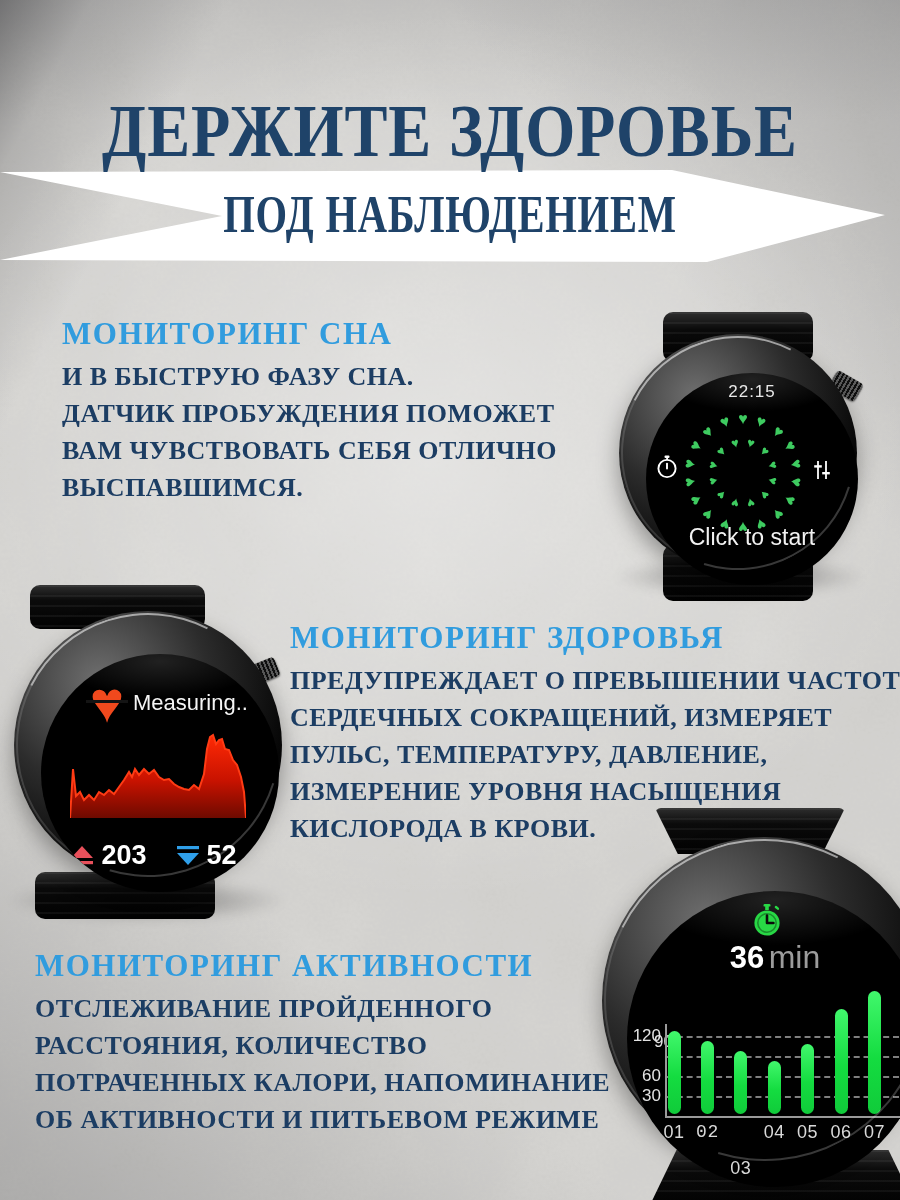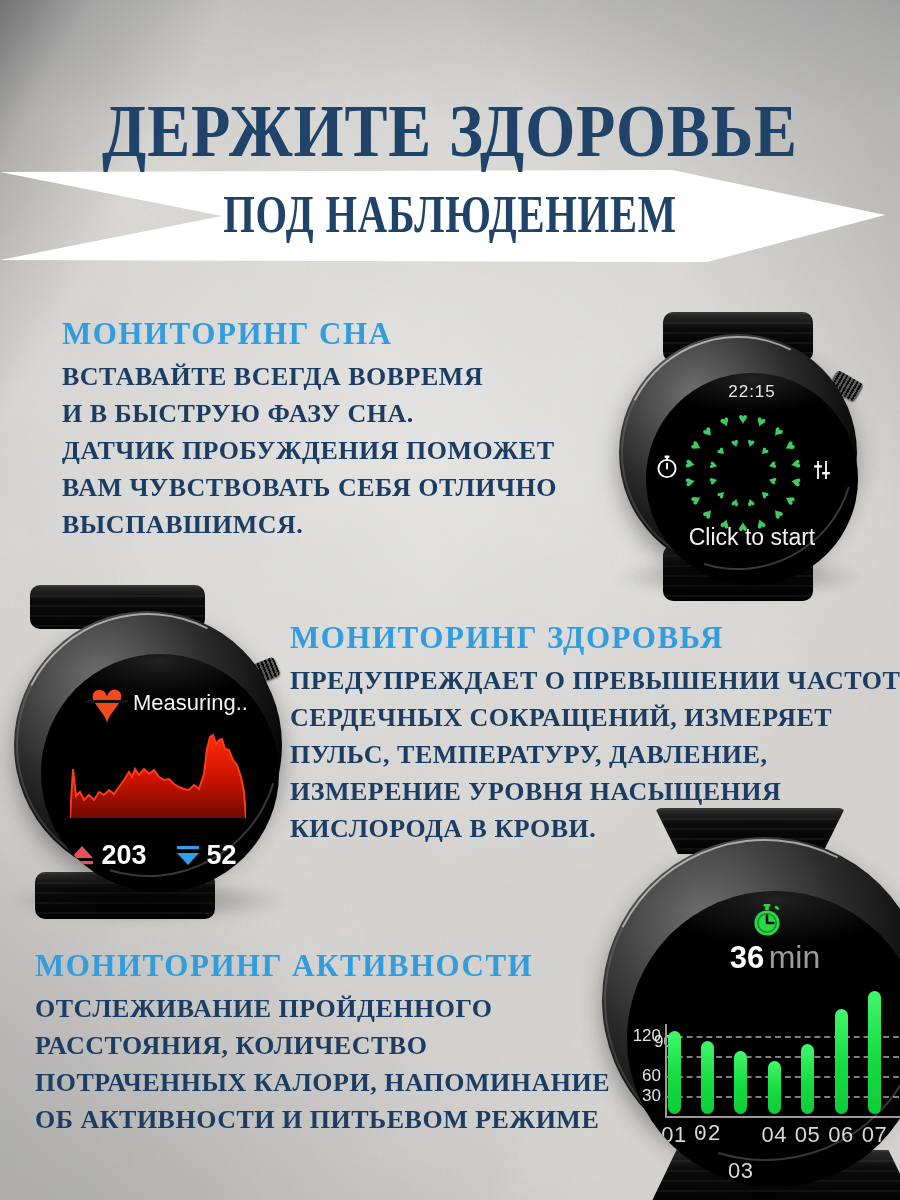--- a/index.html
+++ b/index.html
@@ -137,21 +137,21 @@
   .w3-duration .unit{font-size:32px;color:#9c9c9c;font-weight:400;}
   .w3-chart{position:absolute;left:0;top:96px;width:296px;height:170px;}
   .w3-chart .gridline{position:absolute;height:0;border-top:2px dashed #7f7f7f;}
   .w3-chart .ytick{position:absolute;width:32px;text-align:right;
     font-size:17px;color:#e3e3e3;}
   .w3-chart .axis-y{position:absolute;width:2px;background:#9a9a9a;}
   .w3-chart .axis-x{position:absolute;height:2px;background:#9a9a9a;}
   .w3-chart .bar{position:absolute;width:13px;border-radius:7px;
     background:linear-gradient(180deg,#41f76c 0%,#14dc40 55%,#10cb3a 100%);}
   .w3-chart .xtick{position:absolute;width:34px;text-align:center;
-    font-size:22px;color:#d9d9d9;letter-spacing:.5px;}
+    font-size:18px;color:#d9d9d9;letter-spacing:.5px;}
 </style>
 </head>
 <body>
 
 <svg class="bg-noise" width="900" height="1200">
   <filter id="grain1">
       <feTurbulence type="fractalNoise" baseFrequency="0.011 0.008" numOctaves="3" seed="11"></feTurbulence>
     <feColorMatrix type="matrix" values="0.33 0.33 0.33 0 0.25  0.33 0.33 0.33 0 0.25  0.33 0.33 0.33 0 0.25  0 0 0 0 1"></feColorMatrix>
     </filter>
   <filter id="grain2">
@@ -163,21 +163,20 @@
 </svg>
 <div class="bg-vignette"></div>
 
 <div class="main-title">ДЕРЖИТЕ ЗДОРОВЬЕ</div>
 <div class="banner"></div>
 <div class="banner-text">ПОД НАБЛЮДЕНИЕМ</div>
 
 <div class="sect sect-sleep">
   <h2>МОНИТОРИНГ СНА</h2>
   <div>
-      <div class="tline">ВСТАВАЙТЕ ВСЕГДА ВОВРЕМЯ</div>
       <div class="tline">И В БЫСТРУЮ ФАЗУ СНА.</div>
       <div class="tline">ДАТЧИК ПРОБУЖДЕНИЯ ПОМОЖЕТ</div>
       <div class="tline">ВАМ ЧУВСТВОВАТЬ СЕБЯ ОТЛИЧНО</div>
       <div class="tline">ВЫСПАВШИМСЯ.</div>
     </div>
 </div>
 
 <div class="watch watch-sleep">
   <div class="strap strap-top"></div>
   <div class="strap strap-bottom"></div>

